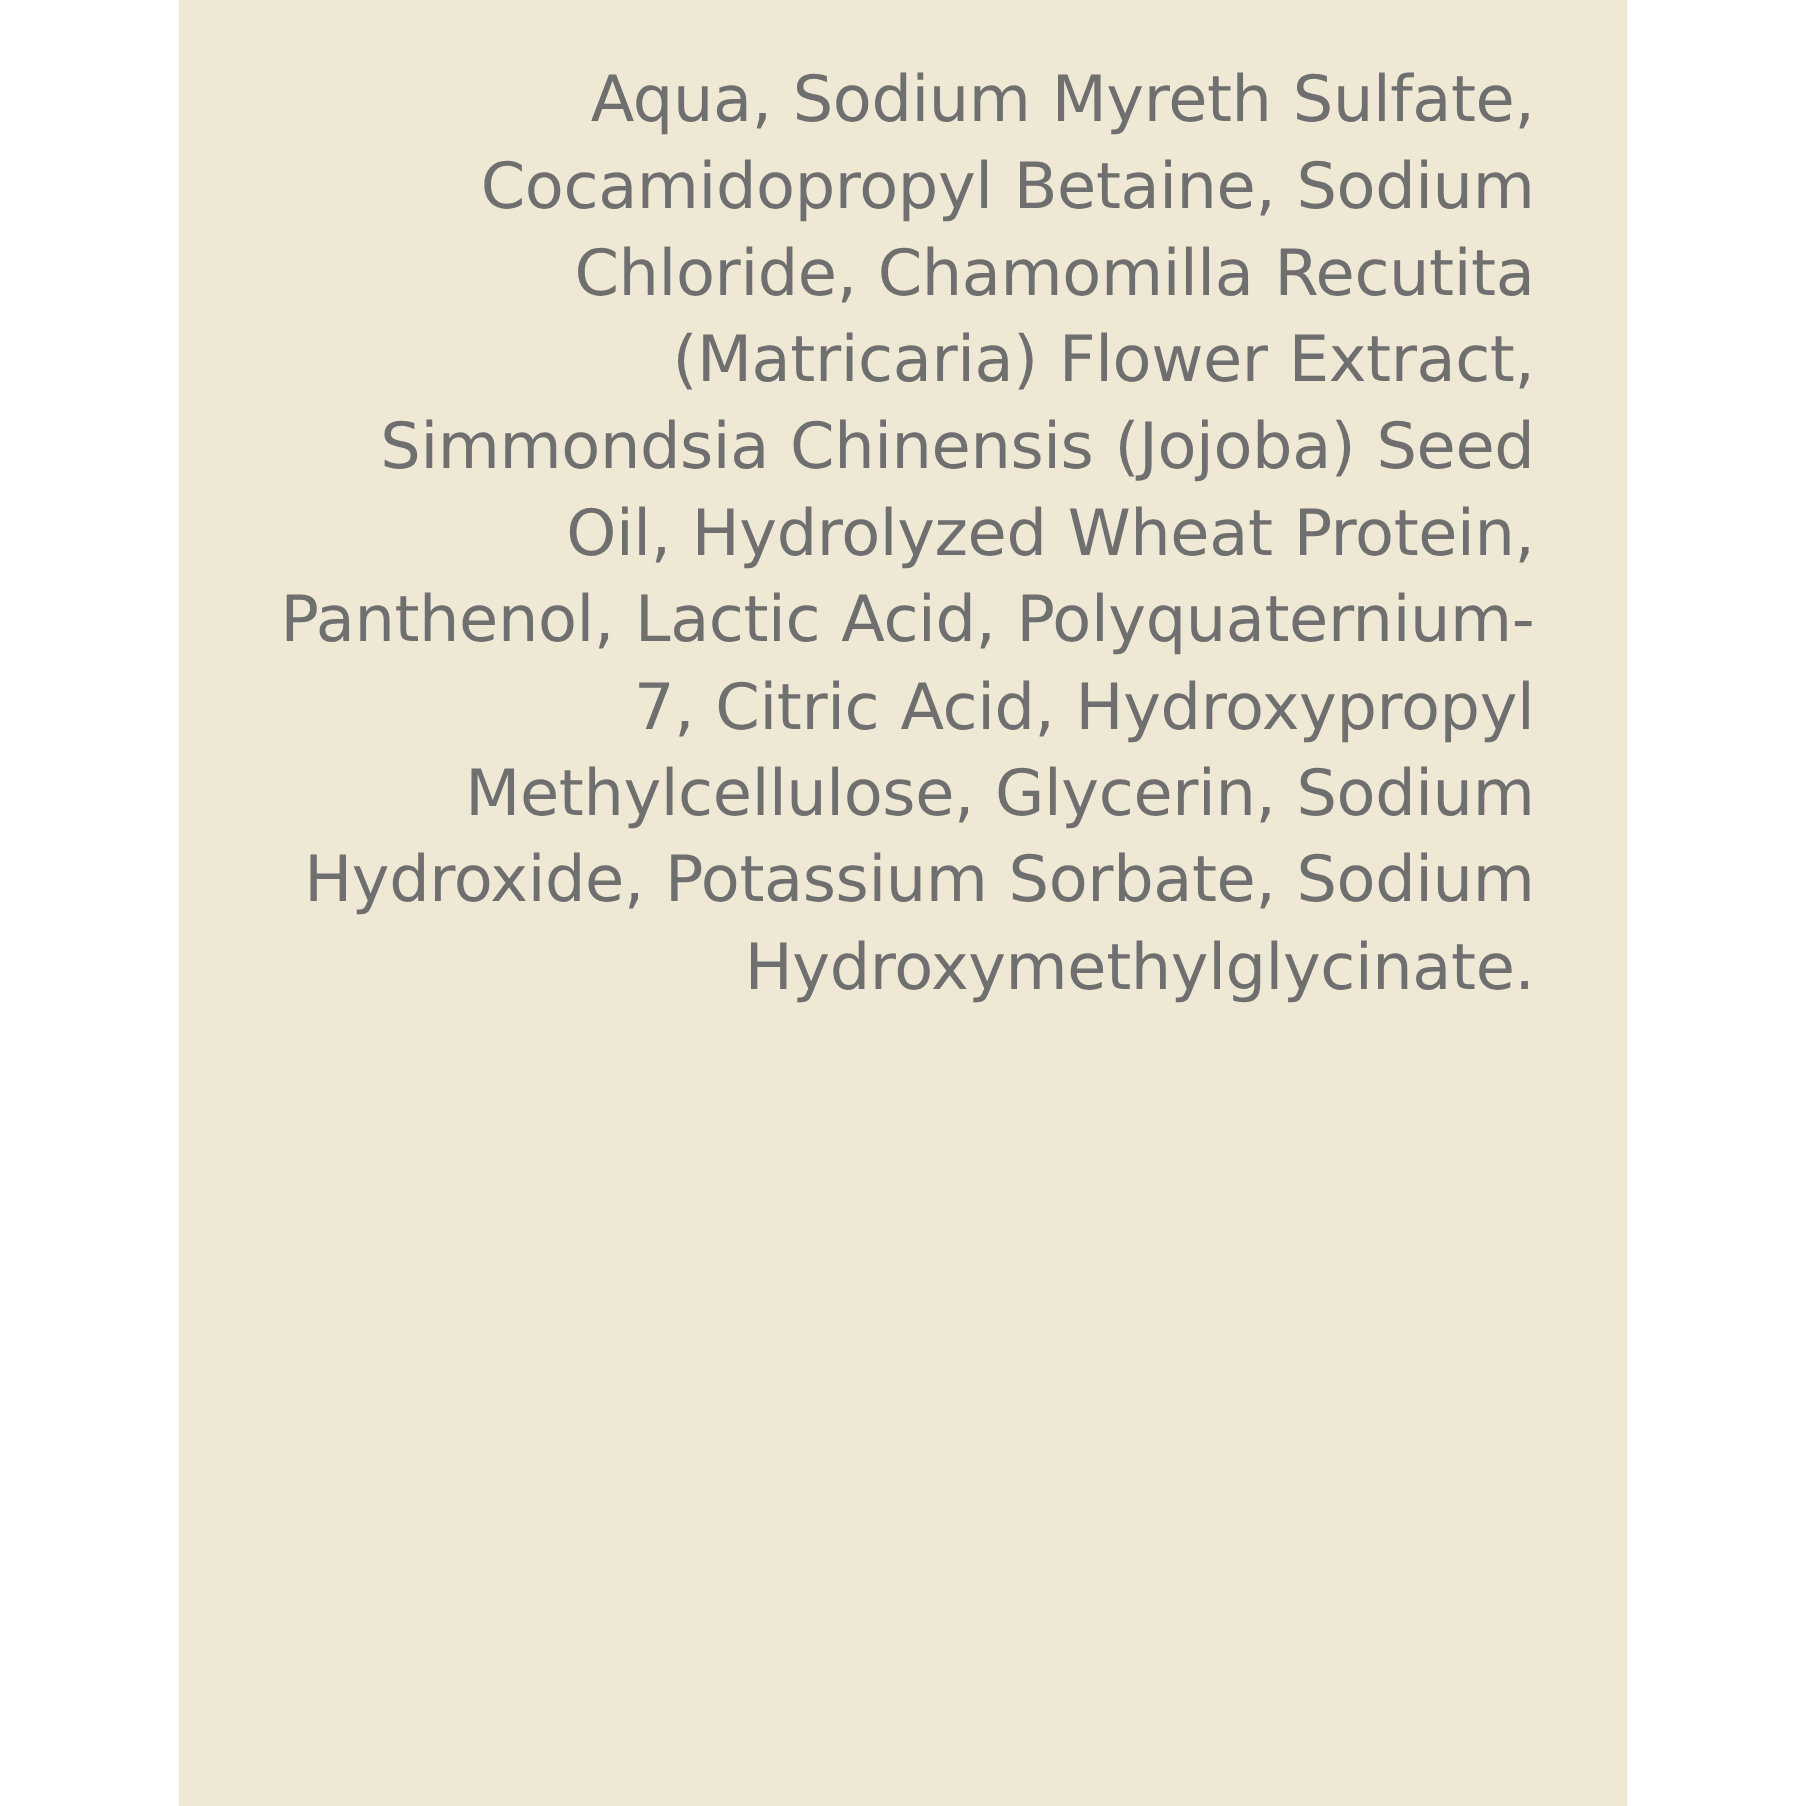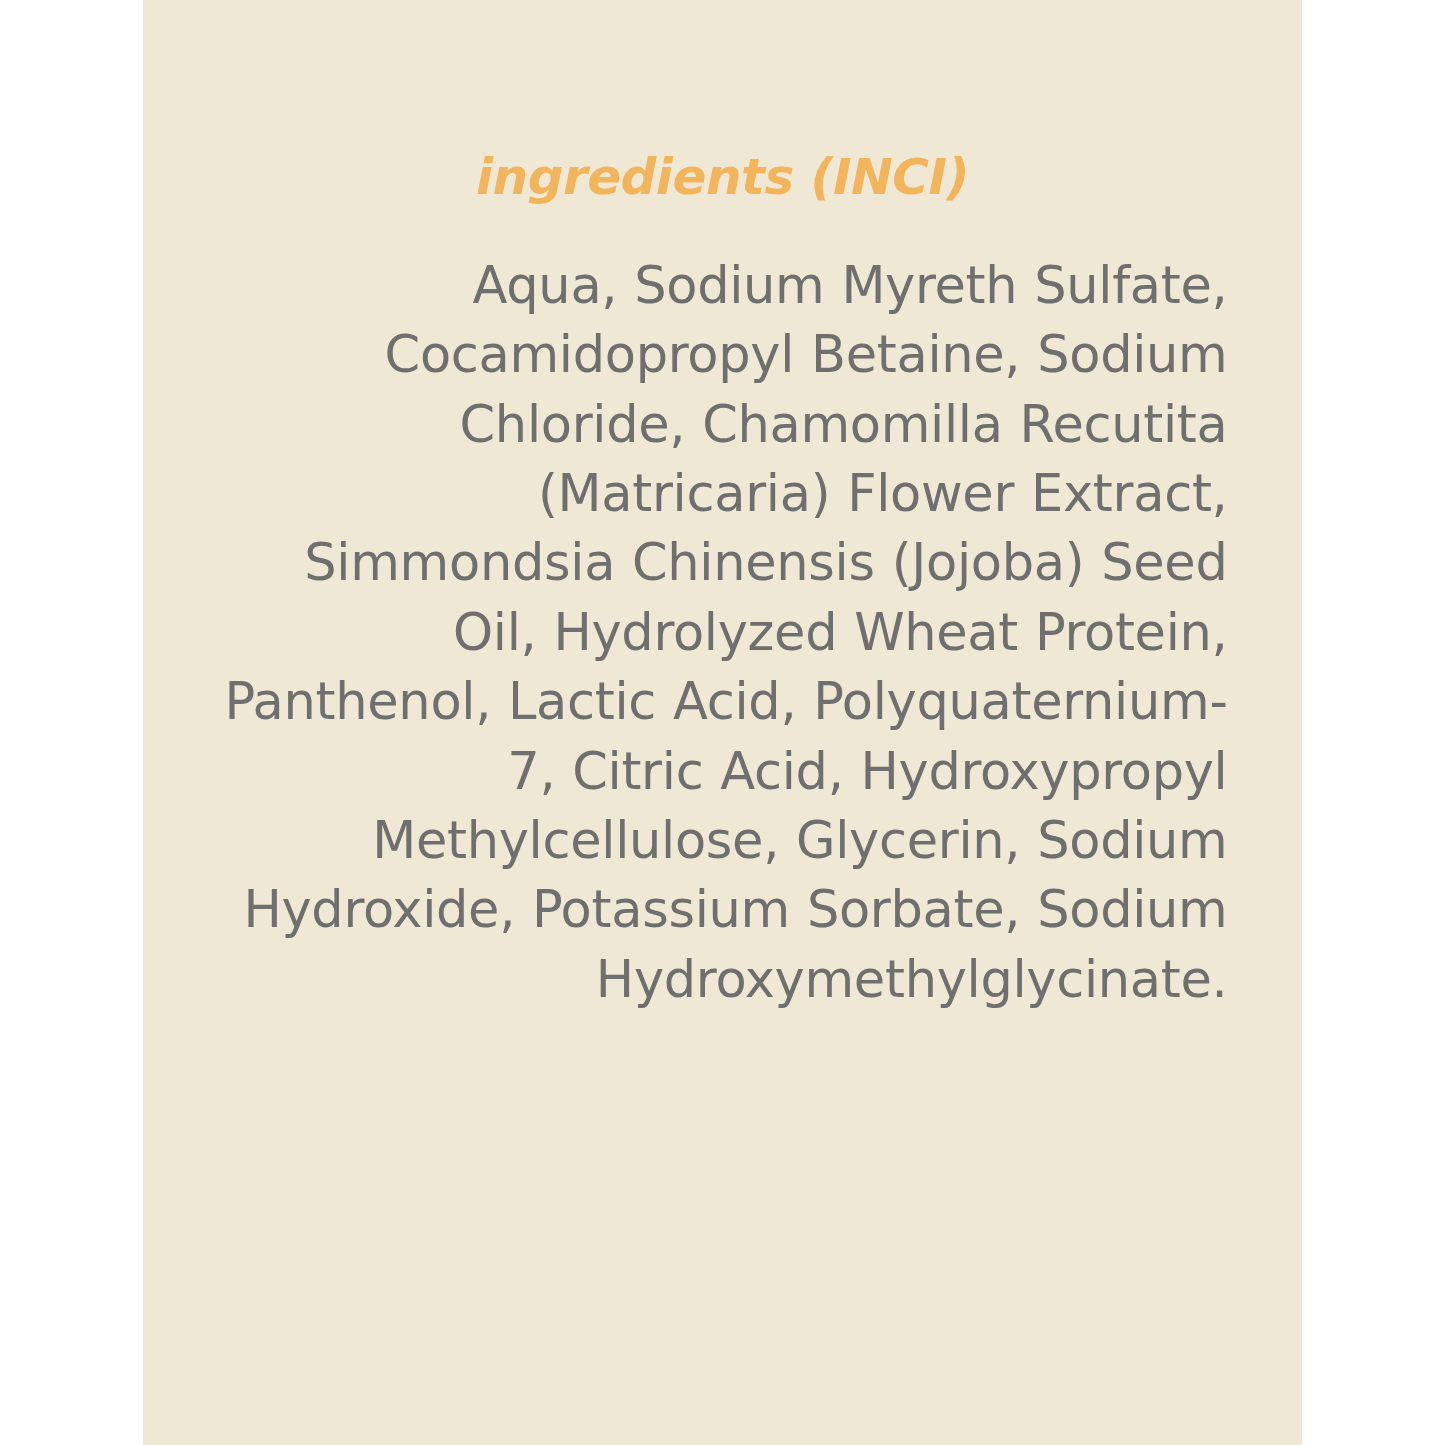--- a/index.html
+++ b/index.html
@@ -44,15 +44,14 @@
     line-height: 1.36;
     color: #6f6f6f;
     letter-spacing: -0.3px;
     word-spacing: 1px;
   }
 </style>
 </head>
 <body>
 
 <div id="label-panel">
-  <div id="heading">ingredients (INCI)</div>
   <div id="ingredients-text">Aqua, Sodium Myreth Sulfate, Cocamidopropyl Betaine, Sodium Chloride, Chamomilla Recutita (Matricaria) Flower Extract, Simmondsia Chinensis (Jojoba) Seed Oil, Hydrolyzed Wheat Protein, Panthenol, Lactic Acid, Polyquaternium-7, Citric Acid, Hydroxypropyl Methylcellulose, Glycerin, Sodium Hydroxide, Potassium Sorbate, Sodium Hydroxymethylglycinate.</div>
 </div>
 
 </body></html>

